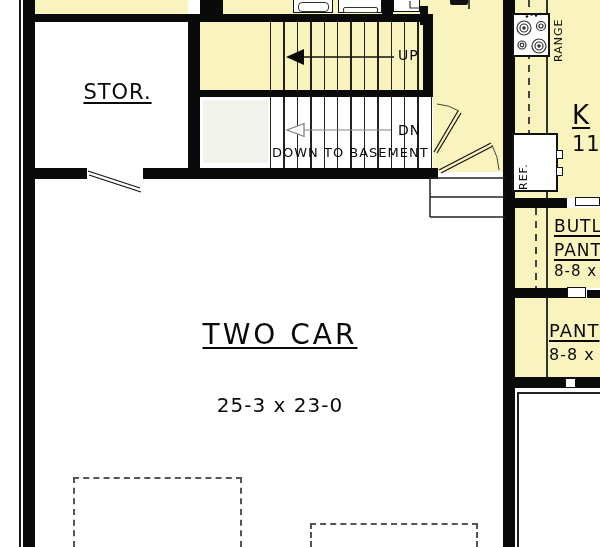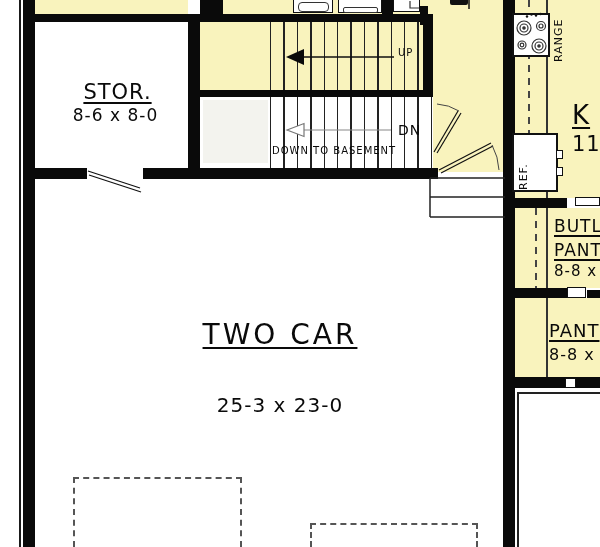--- a/index.html
+++ b/index.html
@@ -134,25 +134,24 @@
       <circle cx="531.5" cy="14.5" r="1.2" fill="#111" stroke="none"></circle>
       <circle cx="536" cy="15.5" r="1.2" fill="#111" stroke="none"></circle>
       <circle cx="540.5" cy="14" r="1.2" fill="#111" stroke="none"></circle>
     </g>
 
     <path d="M 410 1 L 410 8 L 419 8" fill="none" stroke="#333" stroke-width="1.2"></path>
     <line x1="469" y1="0" x2="469" y2="9" stroke="#111" stroke-width="1.5"></line>
   </svg>
 
   <div class="txt und ctr" style="left:70px;top:80px;width:95px;font-size:21px;text-decoration:underline;">STOR.</div>
-  <div class="txt ctr" style="left:63px;top:105px;width:105px;font-size:17px;">8-6 x 8-0</div>
 
-  <div class="txt" style="left:398px;top:47px;font-size:10px;">UP</div>
+  <div class="txt" style="left:398px;top:47px;font-size:14px;">UP</div>
   <div class="txt" style="left:398px;top:122px;font-size:14px;">DN</div>
-  <div class="txt" style="left:272px;top:145px;font-size:10px;">DOWN TO BASEMENT</div>
+  <div class="txt" style="left:272px;top:145px;font-size:13px;">DOWN TO BASEMENT</div>
 
   <div class="txt und ctr" style="left:190px;top:318px;width:180px;font-size:28px;letter-spacing:3px;text-align:center;">TWO CAR</div>
   <div class="txt ctr" style="left:190px;top:393px;width:180px;font-size:20px;">25-3 x 23-0</div>
 
   <div class="vtxt" style="left:552px;top:12px;height:50px;font-size:11px;">RANGE</div>
   <div class="vtxt" style="left:517px;top:145px;height:45px;font-size:11px;">REF.</div>
 
   <div class="txt und" style="left:572px;top:100px;font-size:26px;">K</div>
   <div class="txt" style="left:572px;top:132px;font-size:21px;">11</div>
 

